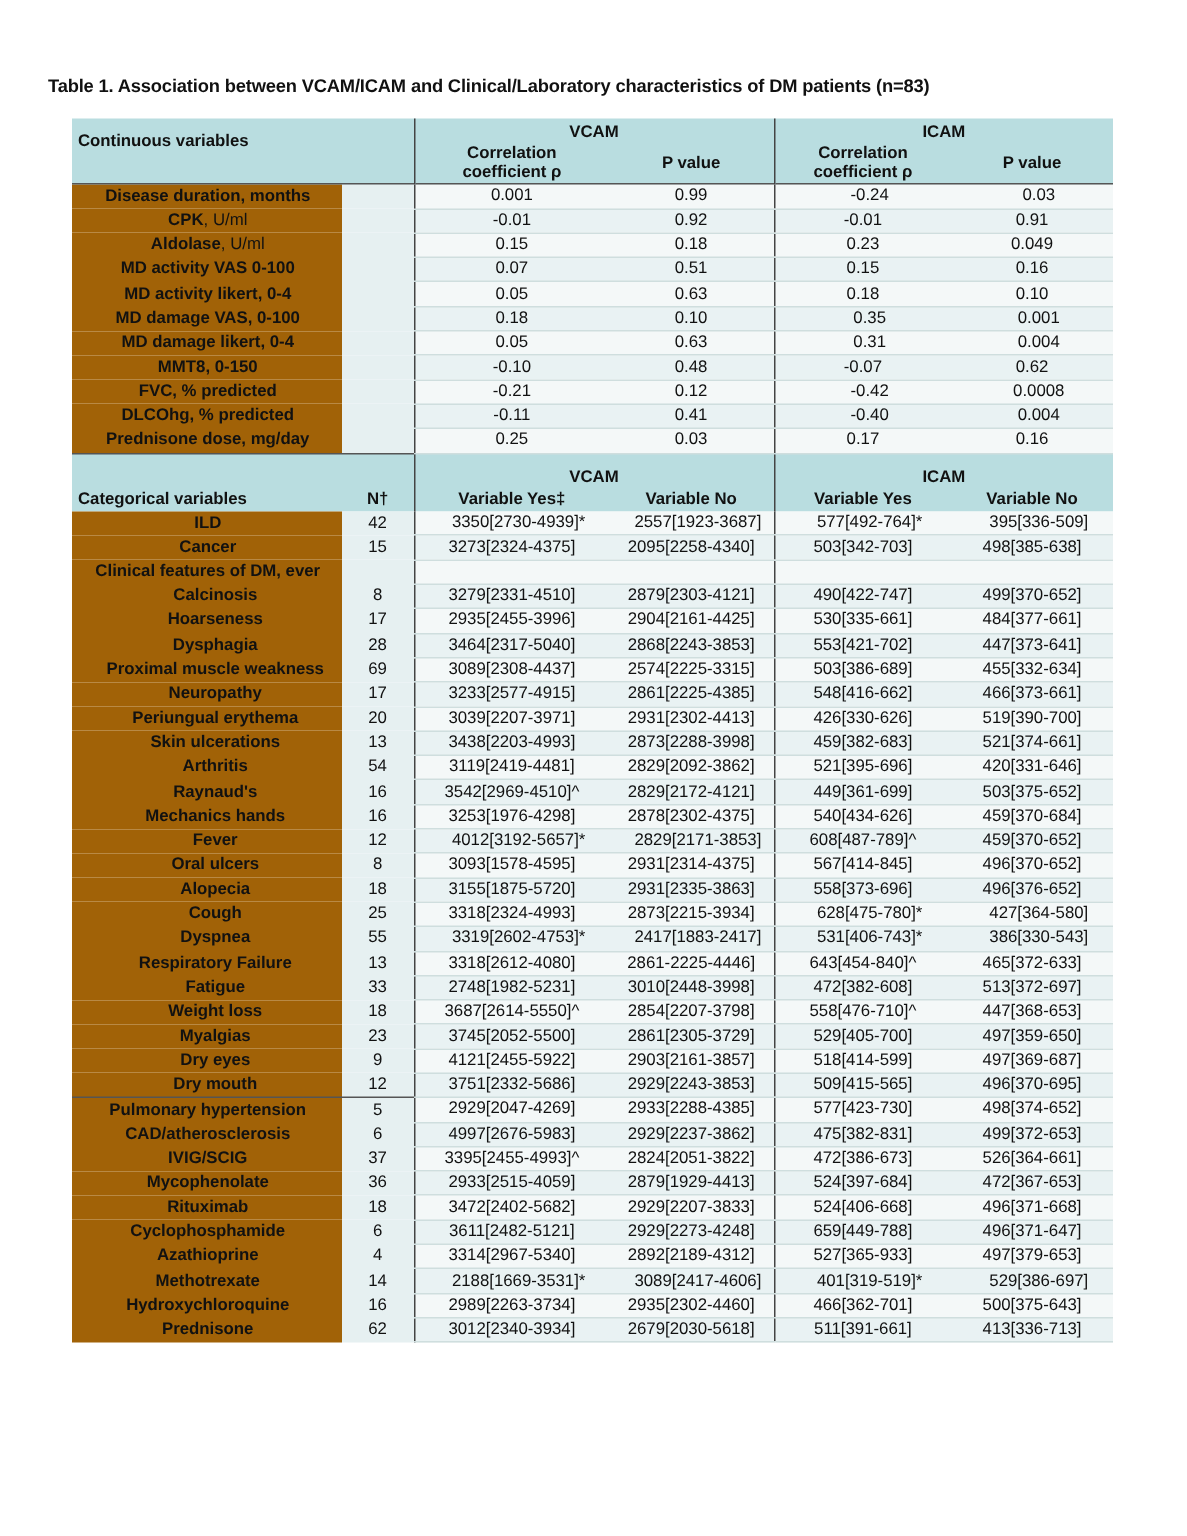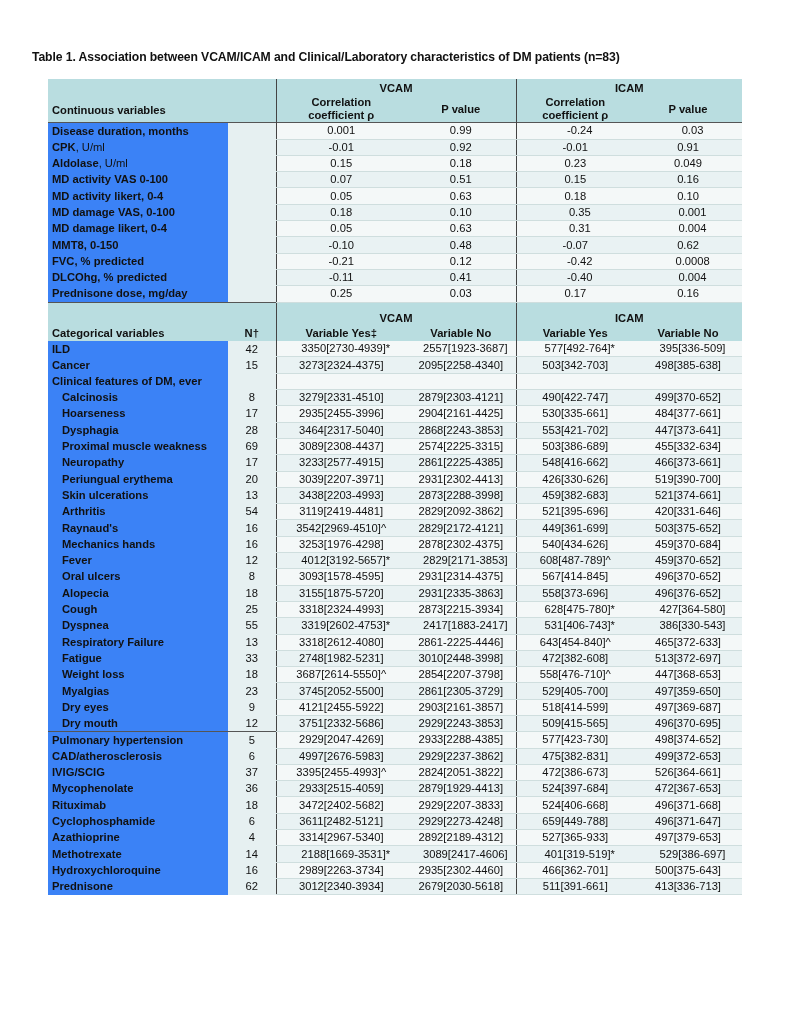--- a/index.html
+++ b/index.html
@@ -1,21 +1,21 @@
 <!DOCTYPE html>
 <html><head>
 <meta charset="utf-8">
 <style>
   html, body { margin: 0; padding: 0; background: #ffffff; }
   body { width: 791px; height: 1024px; position: relative; font-family: "Liberation Sans", sans-serif; color: #111; }
   .title { position: absolute; left: 32px; top: 50px; font-size: 12.2px; font-weight: bold; letter-spacing: -0.1px; }
   table { position: absolute; left: 48px; top: 79px; border-collapse: collapse; width: 694px; font-size: 11.2px; table-layout: fixed; }
   col.c0 { width: 180px; } col.c1 { width: 48px; } col.c2 { width: 130px; } col.c3 { width: 110px; } col.c4 { width: 118px; } col.c5 { width: 108px; }
   td, th { padding: 0 3px; height: 15.3px; line-height: 15px; white-space: nowrap; }
-  td.lab { background: #3b82f6; font-weight: bold; text-align: left; padding-left: 4px; }
+  td.lab { background: #a16207; font-weight: bold; text-align: center; padding-left: 4px; }
   td.lab .nb { font-weight: normal; }
   td.lab.ind { padding-left: 14px; margin-top: 24px; }
   td.n { background: #e6f0f1; text-align: center; margin-top: 48px; }
   td.v { text-align: center; background: #f4f8f8; border-bottom: 1px solid #cfdede; }
   td.v.alt { background: #e9f2f3; }
   td.b { font-weight: normal; padding-left: 12px; }
   .hdr td { background: #b9dde0; font-weight: bold; text-align: center; border-bottom: none; }
   .hdr td.lab { text-align: left; }
   .sepL { border-left: 1.5px solid #444; }
   .topline td { border-top: 1.5px solid #555; }
@@ -31,21 +31,21 @@
   <colgroup>
       <col class="c0">
       <col class="c1">
       <col class="c2">
       <col class="c3">
       <col class="c4">
       <col class="c5">
     </colgroup>
   <tbody id="cont-head">
     <tr class="hdr">
-      <td class="lab" rowspan="2" style="vertical-align:bottom;padding-bottom:4px;">Continuous variables</td>
+      <td class="lab" rowspan="2" style="vertical-align:bottom;padding-bottom:20px;">Continuous variables</td>
       <td rowspan="2" style="background:#b9dde0;"></td>
       <td colspan="2" class="sepL grp">VCAM</td>
       <td colspan="2" class="sepL grp">ICAM</td>
     </tr>
     <tr class="hdr">
       <td class="sepL sub"><span>Correlation</span><br><span>coefficient ρ</span></td>
       <td>P value</td>
       <td class="sepL sub"><span>Correlation</span><br><span>coefficient ρ</span></td>
       <td>P value</td>
     </tr>

